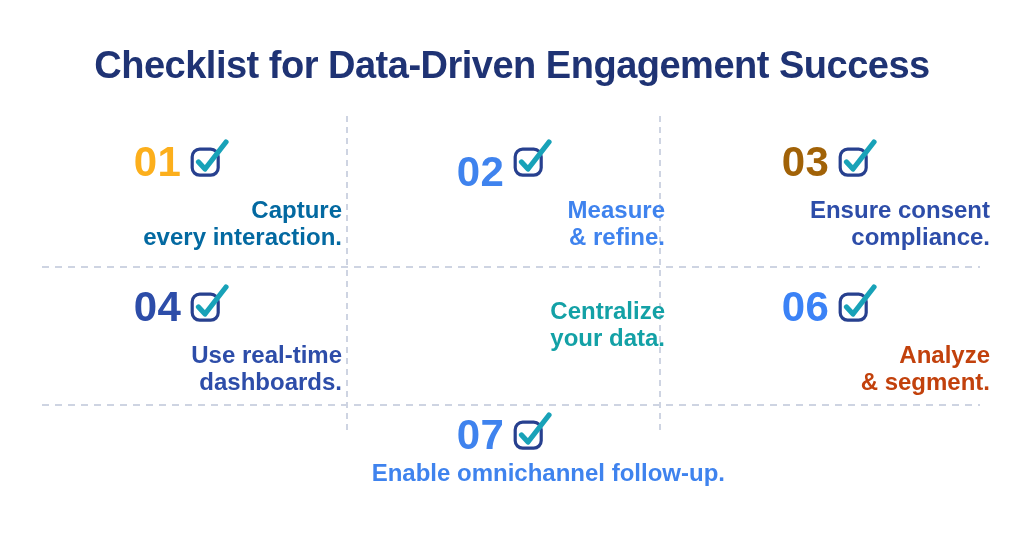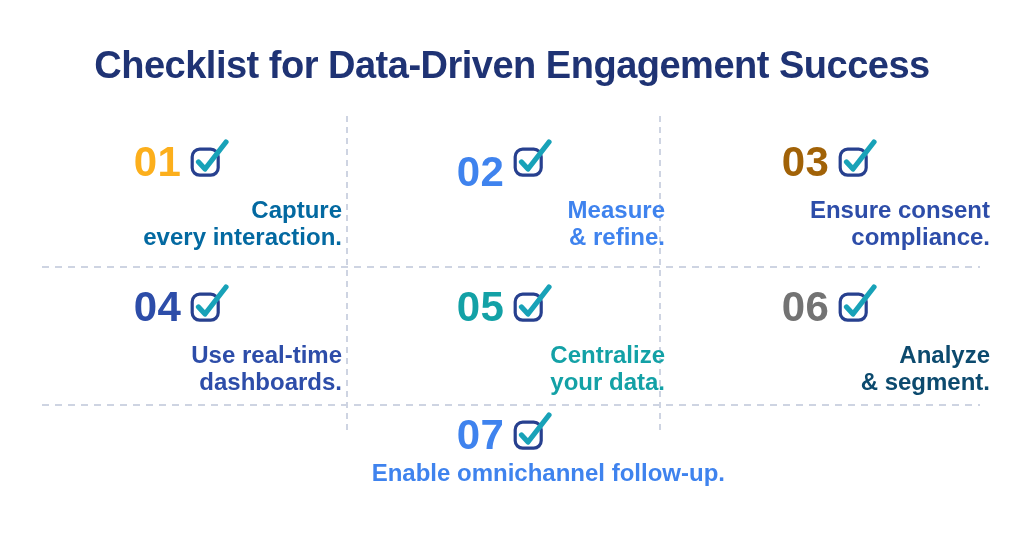--- a/index.html
+++ b/index.html
@@ -129,44 +129,35 @@
           <rect x="2.2" y="10.2" width="26" height="26" rx="7.5" fill="none" stroke-width="3.2" style="stroke: rgb(39, 64, 143);"></rect>
           <polyline points="8.5,23 15,30 36,3" fill="none" stroke-width="5.2" stroke-linecap="round" stroke-linejoin="round" style="stroke: rgb(24, 162, 184);"></polyline>
         </svg>
       </span>
     </div>
     <div class="label" style="color: rgb(45, 77, 169);">Use real-time
 dashboards.</div>
   </div>
 
   <div class="item" style="left:345px; top:285px;">
+    <div class="label" style="color: rgb(19, 161, 166);">Centralize
+your data.</div>
+  </div>
+
+  <div class="item" style="left:670px; top:285px;">
     <div class="num-row">
-      <span class="num" style="color: rgb(19, 161, 166);">05</span>
+      <span class="num" style="color: #3b82f6;">06</span>
       <span class="checkbox">
         <svg width="40" height="38" viewBox="0 0 40 38" fill="none">
           <rect x="2.2" y="10.2" width="26" height="26" rx="7.5" fill="none" stroke-width="3.2" style="stroke: rgb(39, 64, 143);"></rect>
           <polyline points="8.5,23 15,30 36,3" fill="none" stroke-width="5.2" stroke-linecap="round" stroke-linejoin="round" style="stroke: rgb(24, 162, 184);"></polyline>
         </svg>
       </span>
     </div>
-    <div class="label" style="color: rgb(19, 161, 166);">Centralize
-your data.</div>
-  </div>
-
-  <div class="item" style="left:670px; top:285px;">
-    <div class="num-row">
-      <span class="num" style="color: #737373;">06</span>
-      <span class="checkbox">
-        <svg width="40" height="38" viewBox="0 0 40 38" fill="none">
-          <rect x="2.2" y="10.2" width="26" height="26" rx="7.5" fill="none" stroke-width="3.2" style="stroke: rgb(39, 64, 143);"></rect>
-          <polyline points="8.5,23 15,30 36,3" fill="none" stroke-width="5.2" stroke-linecap="round" stroke-linejoin="round" style="stroke: rgb(24, 162, 184);"></polyline>
-        </svg>
-      </span>
-    </div>
-    <div class="label" style="color: #0c4a6e;">Analyze
+    <div class="label" style="color: #c2410c;">Analyze
 &amp; segment.</div>
   </div>
 
   <div class="item wide" style="left:285px; top:413px;">
     <div class="num-row">
       <span class="num" style="color: rgb(63, 131, 238);">07</span>
       <span class="checkbox">
         <svg width="40" height="38" viewBox="0 0 40 38" fill="none">
           <rect x="2.2" y="10.2" width="26" height="26" rx="7.5" fill="none" stroke-width="3.2" style="stroke: rgb(39, 64, 143);"></rect>
           <polyline points="8.5,23 15,30 36,3" fill="none" stroke-width="5.2" stroke-linecap="round" stroke-linejoin="round" style="stroke: rgb(24, 162, 184);"></polyline>

